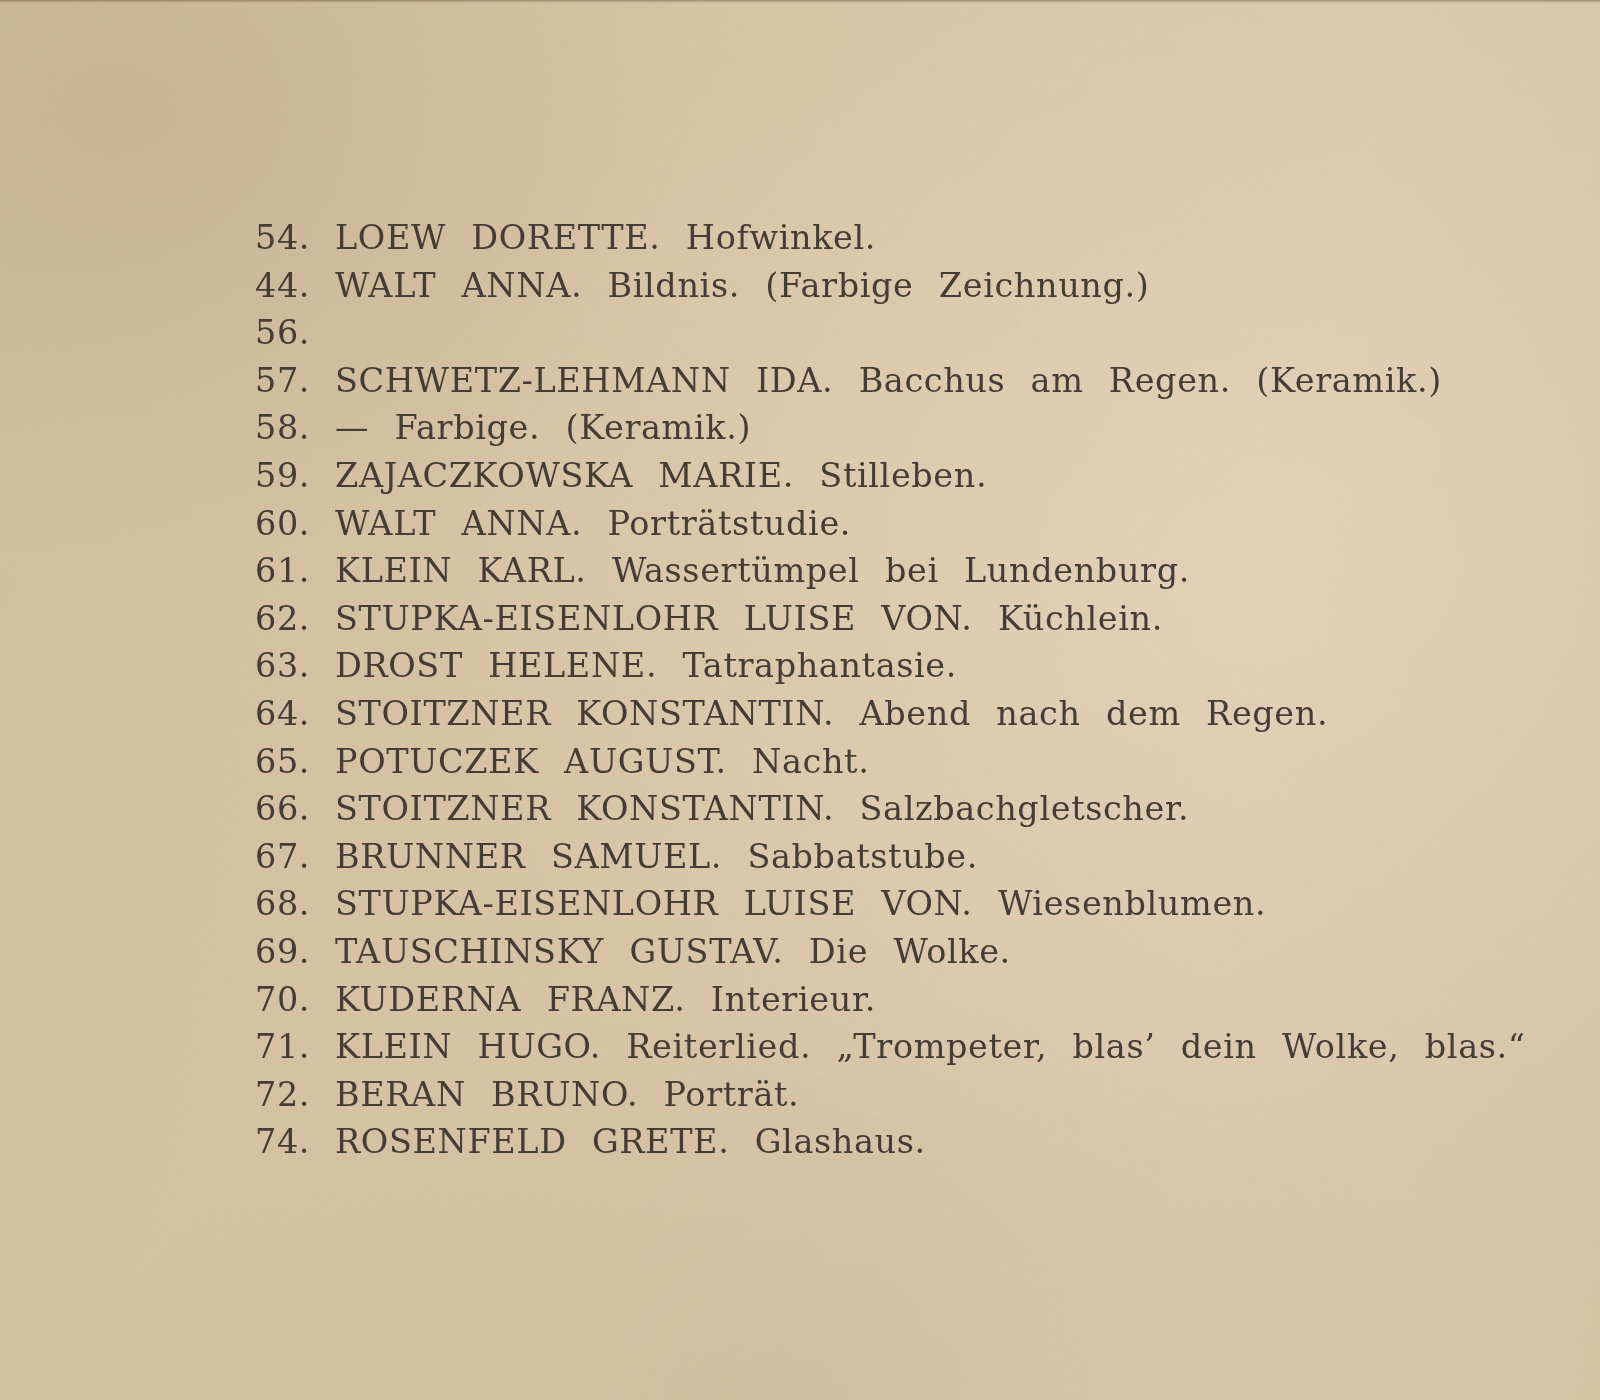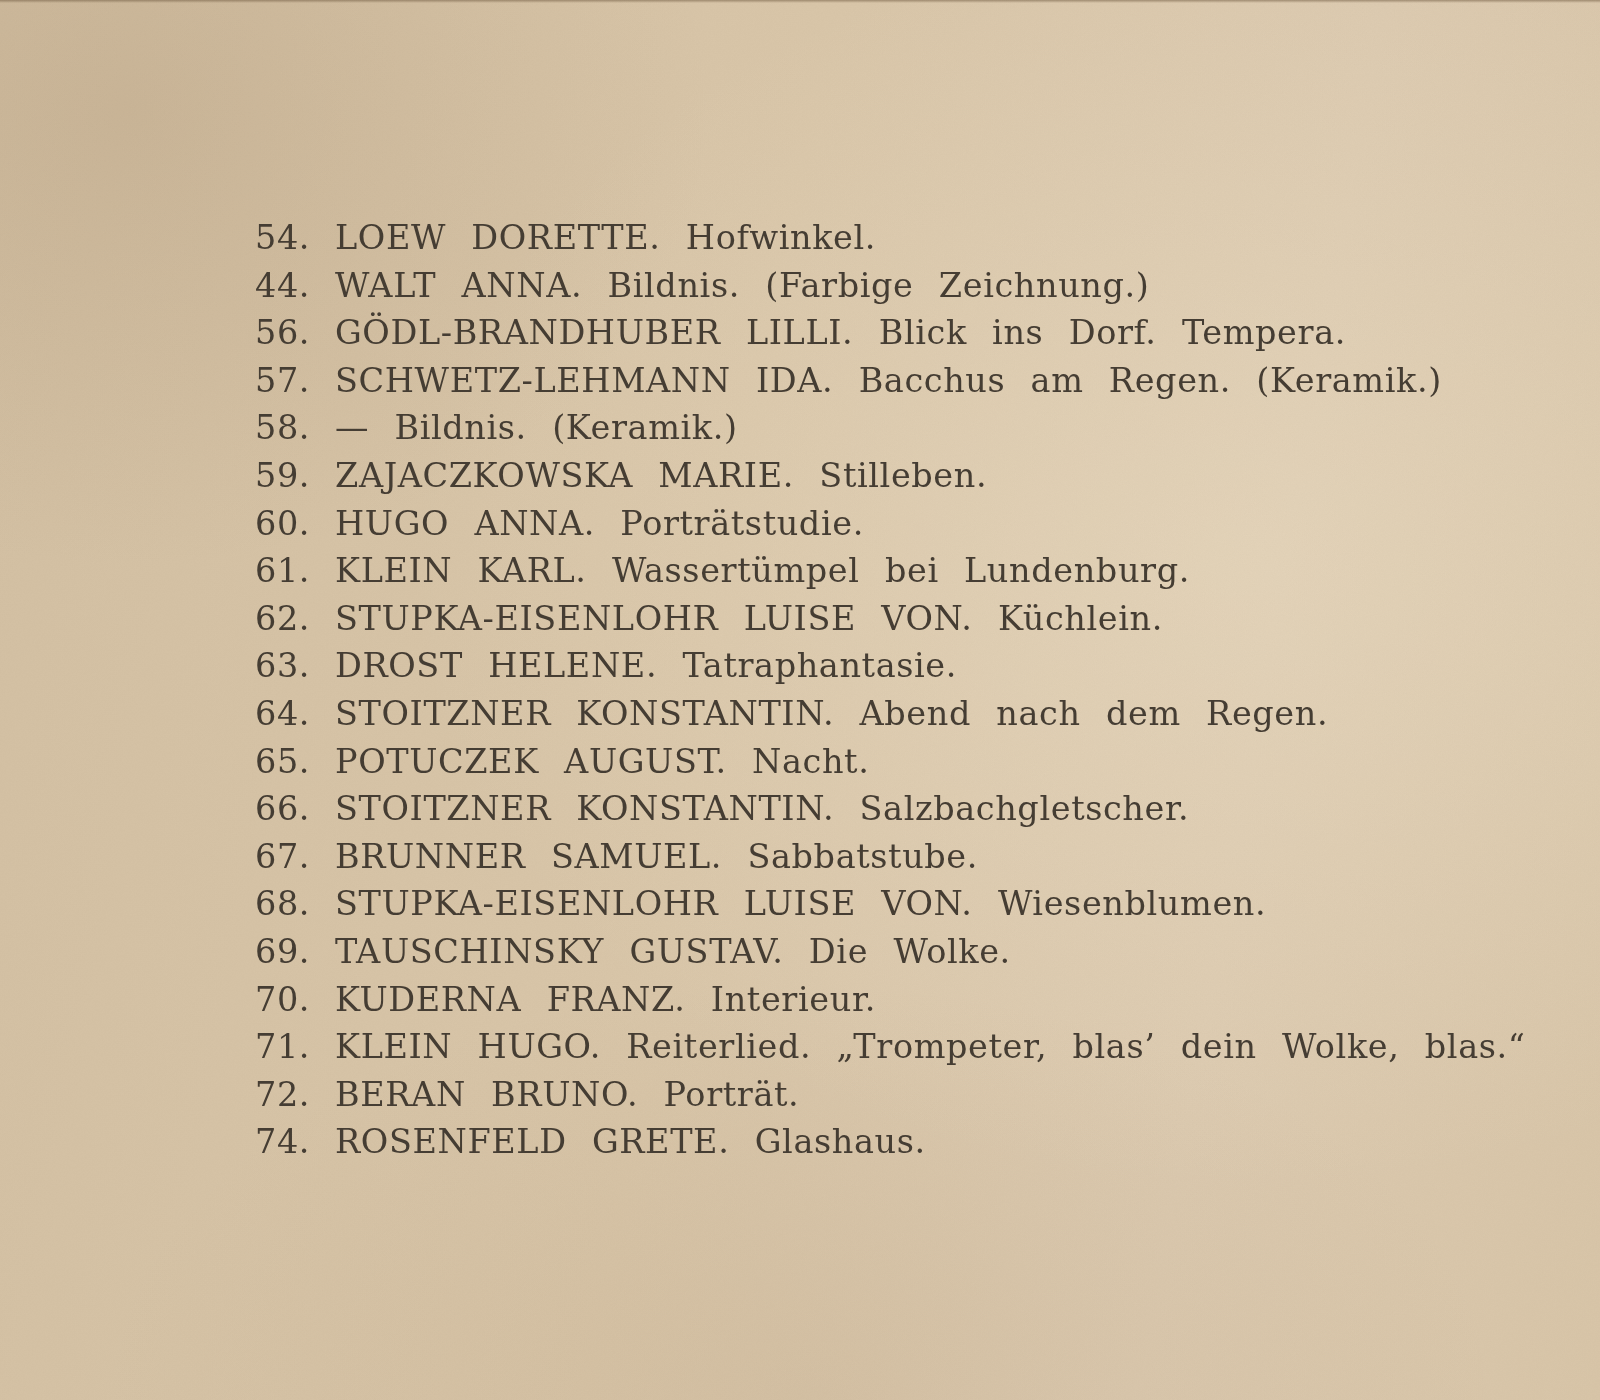--- a/index.html
+++ b/index.html
@@ -74,37 +74,36 @@
   <li class="entry">
       <span class="num">54.</span>
       <span class="txt">LOEW DORETTE. Hofwinkel.</span>
     </li>
   <li class="entry">
       <span class="num">44.</span>
       <span class="txt">WALT ANNA. Bildnis. (Farbige Zeichnung.)</span>
     </li>
   <li class="entry">
       <span class="num">56.</span>
-      <span class="txt">GÖDL-BRANDHUBER LILLI. Blick ins Dorf. Tempera.</span>
     </li>
   <li class="entry">
       <span class="num">57.</span>
       <span class="txt">SCHWETZ-LEHMANN IDA. Bacchus am Regen. (Keramik.)</span>
     </li>
   <li class="entry">
       <span class="num">58.</span>
-      <span class="txt">— Bildnis. (Keramik.)</span>
+      <span class="txt">— Farbige. (Keramik.)</span>
     </li>
   <li class="entry">
       <span class="num">59.</span>
       <span class="txt">ZAJACZKOWSKA MARIE. Stilleben.</span>
     </li>
   <li class="entry">
       <span class="num">60.</span>
-      <span class="txt">HUGO ANNA. Porträtstudie.</span>
+      <span class="txt">WALT ANNA. Porträtstudie.</span>
     </li>
   <li class="entry">
       <span class="num">61.</span>
       <span class="txt">KLEIN KARL. Wassertümpel bei Lundenburg.</span>
     </li>
   <li class="entry">
       <span class="num">62.</span>
       <span class="txt">STUPKA-EISENLOHR LUISE VON. Küchlein.</span>
     </li>
   <li class="entry">

